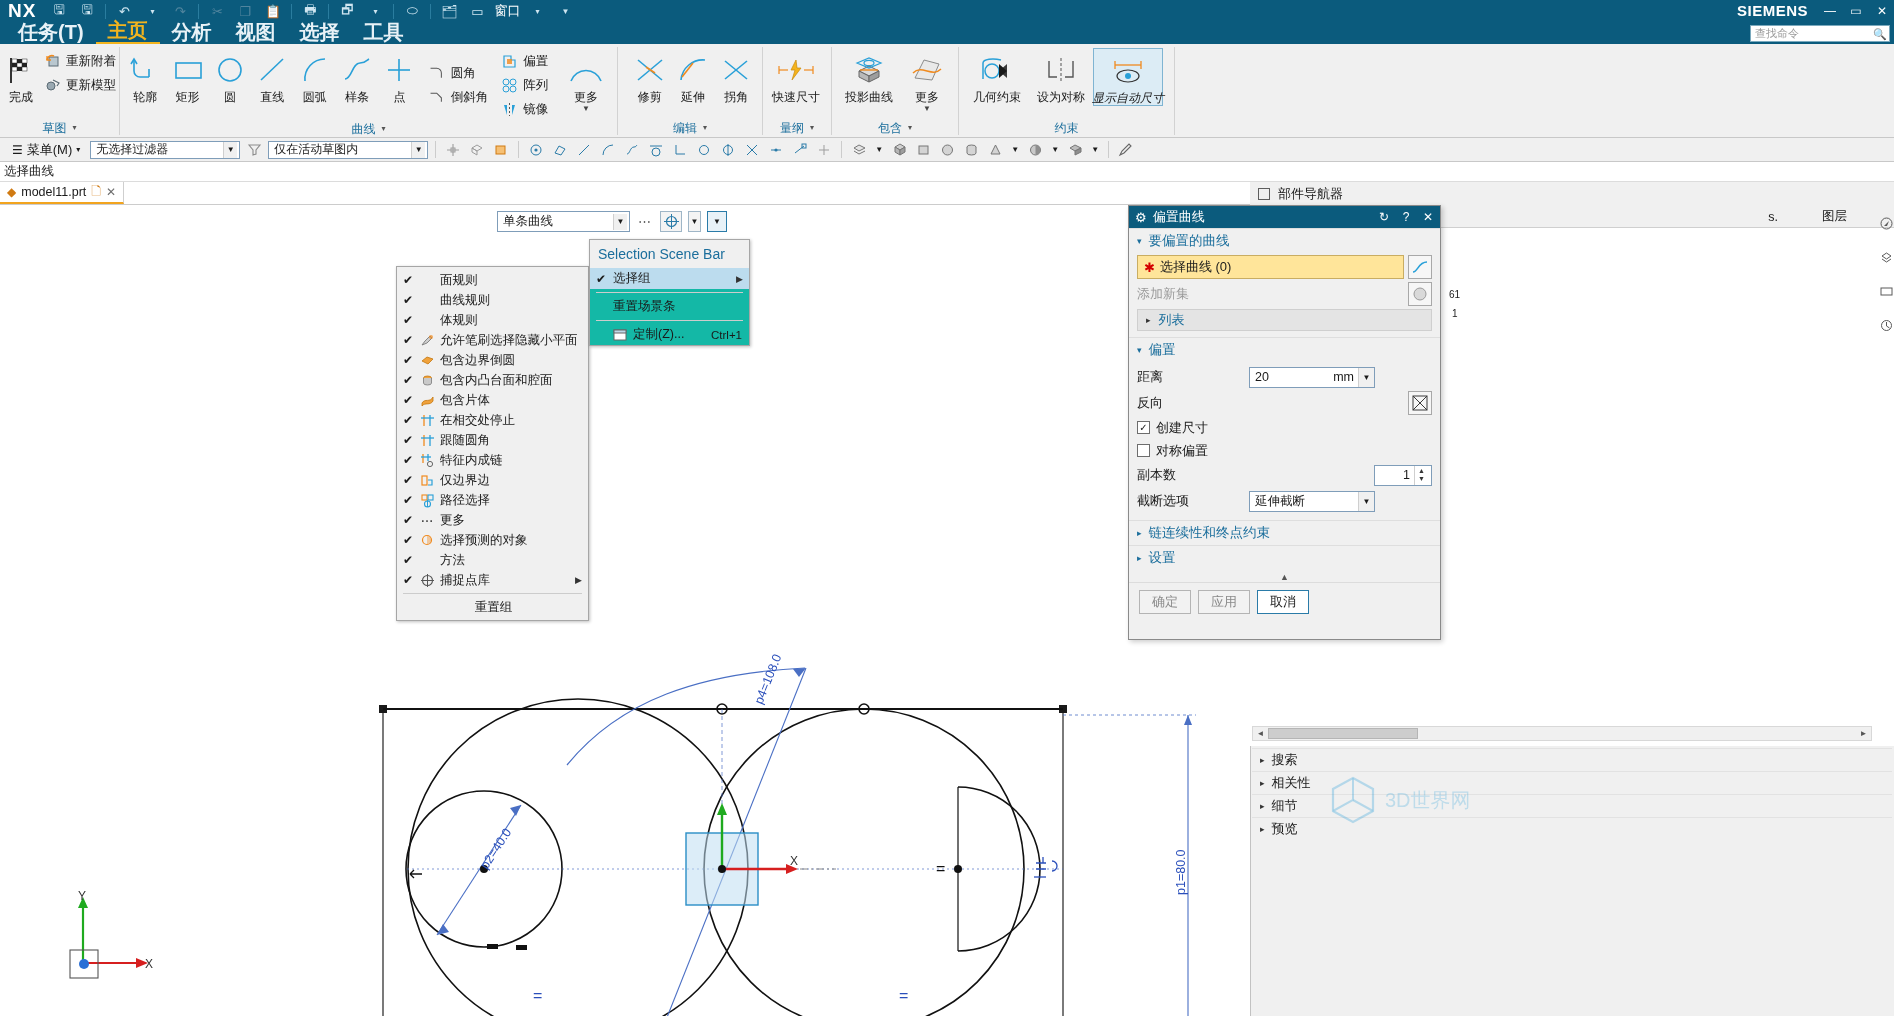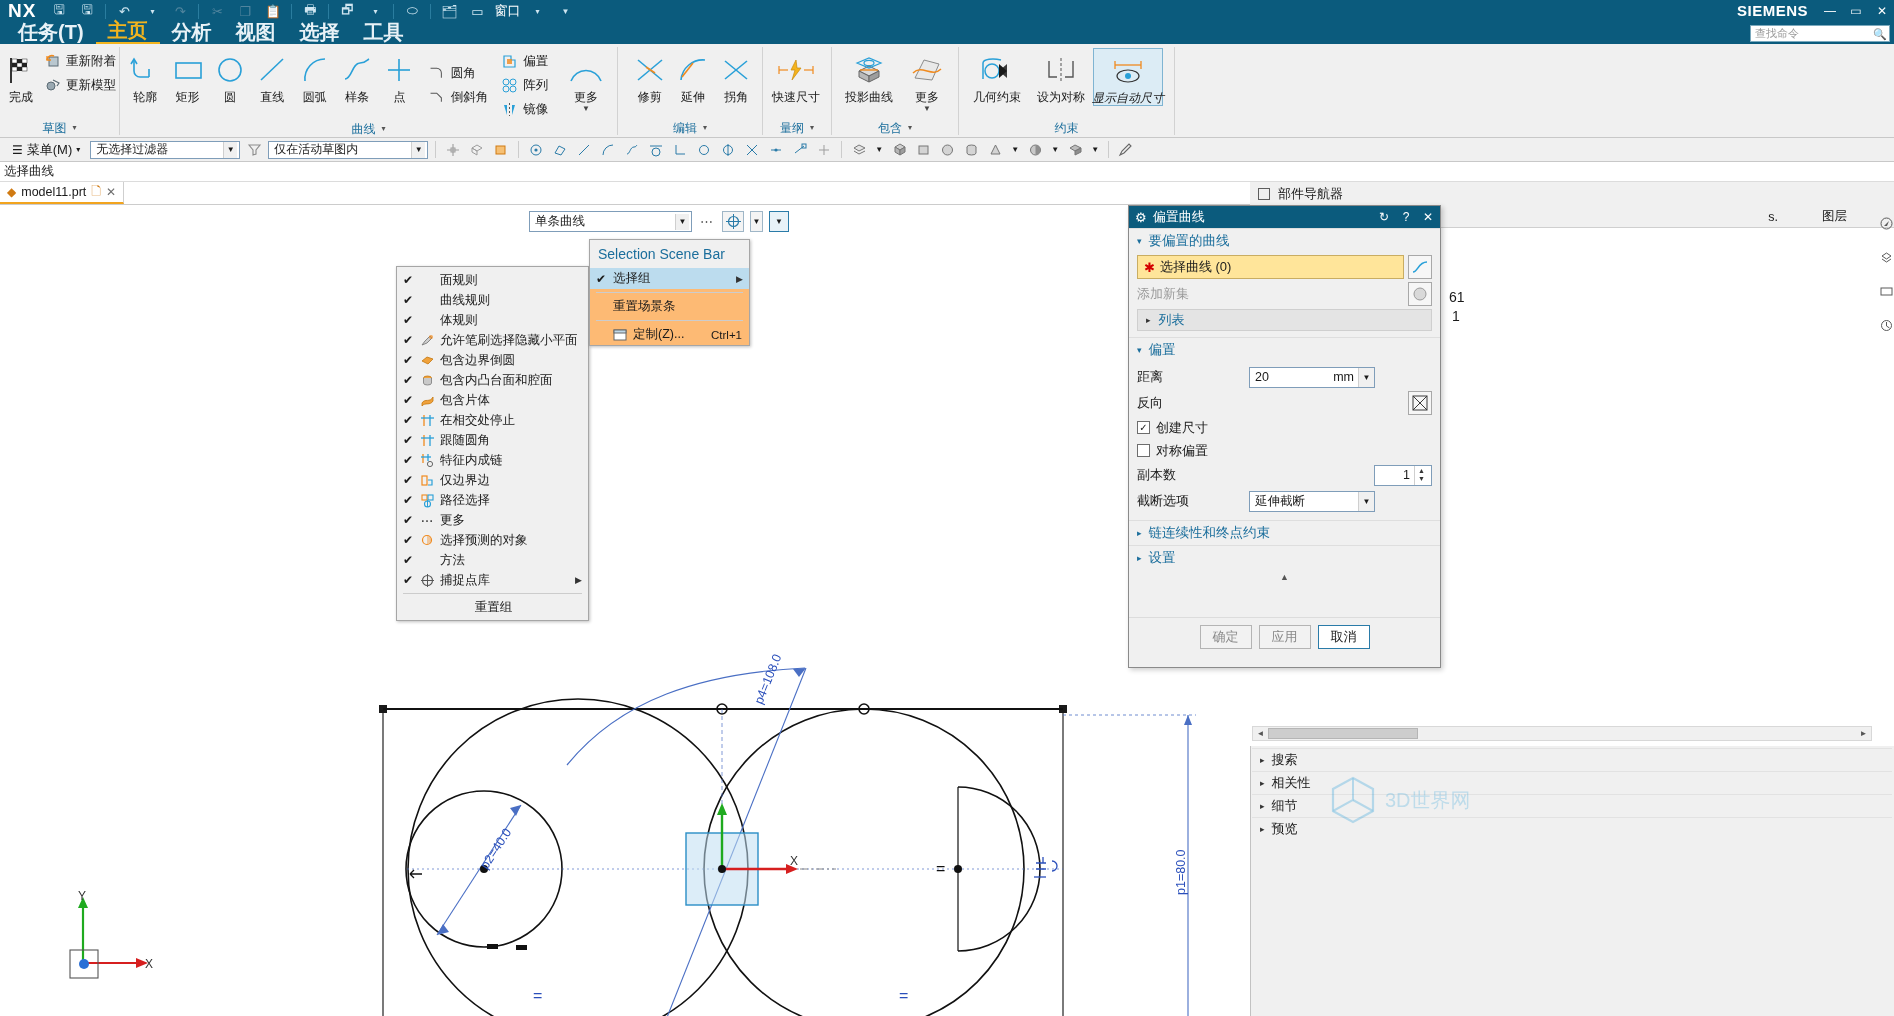--- a/index.html
+++ b/index.html
@@ -137,21 +137,21 @@
   
   #graphics{
     position:absolute; left:0; top:205px; width:1250px; height:811px; background:#ffffff;
     overflow:hidden;
   }
 
   
   #scenebar{
     position:absolute; left:497px; top:211px; display:flex; align-items:center; gap:6px; z-index:40;
   }
-  #scenebar .combo{ width:163px; height:21px; font-size:12.5px;margin-left:32px; }
+  #scenebar .combo{ width:133px; height:21px; font-size:12.5px; }
   #scenebar .dots{ font-size:13px; color:#333; padding:0 2px; letter-spacing:1px; }
   #scenebar .cbtn{ width:22px;height:21px;border:1px solid #9fb6c7;background:#f4f4f4;
      display:flex;align-items:center;justify-content:center; }
   #scenebar .cbtn.flat{ border:1px solid #9fb6c7; }
 
   
   #ctxmenu{
     position:absolute; left:396px; top:266px; width:193px; z-index:60;
     background:#f0f0f0; border:1px solid #a6a6a6; box-shadow:1px 1px 3px rgba(0,0,0,.25);
     padding:3px 0;
@@ -161,21 +161,21 @@
   .mi .mico{ width:20px; display:flex; align-items:center; justify-content:center; }
   .mi .mlbl{ padding-left:3px; white-space:nowrap; }
   .mi .arrow{ position:absolute; right:6px; font-size:9px; color:#333; }
   .msep{ height:1px; background:#cccccc; margin:3px 6px; }
   .mi.center{ justify-content:center; }
   .mi.center .mlbl{ padding:0; }
 
   
   #scenemenu{
     position:absolute; left:589px; top:239px; width:161px; z-index:70;
-    background:#fdba74; border:1px solid #a6a6a6; box-shadow:1px 1px 3px rgba(0,0,0,.25);
+    background:#14b8a6; border:1px solid #a6a6a6; box-shadow:1px 1px 3px rgba(0,0,0,.25);
   }
   #scenemenu .smtitle{
     font-size:14px; color:#1b6e9c; padding:6px 8px 6px 8px; background:#f0f0f0;
   }
   #scenemenu .mi.sel{ background:#bcdcee; }
   #scenemenu .mi{ height:21px; }
   #scenemenu .kb{ position:absolute; right:7px; font-size:11.5px; }
 
   
   #rightpanel{
@@ -188,21 +188,21 @@
   }
   #pnheader .sqico{ width:12px;height:12px;border:1px solid #5d5d5d;display:inline-block;}
   #pntable{
     position:absolute; left:1250px; top:206px; width:644px; height:540px; background:#ffffff;
   }
   #pncols{
     position:absolute; left:1250px; top:206px; width:644px; height:22px; background:#f0f0f0;
     border-bottom:1px solid #cfcfcf; display:flex; align-items:center; font-size:12.5px;
   }
   #pncols .c{ padding:0 8px; }
-  .pnrow{ position:absolute; font-size:14px; color:#1a1a1a; }
+  .pnrow{ position:absolute; font-size:10px; color:#1a1a1a; }
   #hscroll{
     position:absolute; left:1252px; top:726px; width:620px; height:15px; background:#f0f0f0;
     border:1px solid #d8d8d8; display:flex; align-items:center;
   }
   #hscroll .arrowb{ width:15px;height:13px; display:flex;align-items:center;justify-content:center;
     font-size:8px; color:#555; }
   #hscroll .thumb{ height:11px; background:#cdcdcd; border:1px solid #b5b5b5; }
 
   .acc{
     position:absolute; left:1252px; width:640px; height:23px; display:flex; align-items:center;
@@ -260,23 +260,22 @@
   .cbox{ width:13px;height:13px;border:1px solid #6d6d6d;background:#fff;
      display:flex;align-items:center;justify-content:center;font-size:10px;}
   .spin{
     height:21px; border:1px solid #7f9db9; background:#fff; display:flex; align-items:center;
     justify-content:flex-end; font-size:12.5px; padding-right:3px;
   }
   .spin .sarr{ width:14px; display:flex; flex-direction:column; align-items:center; justify-content:center;
      border-left:1px solid #cfcfcf; height:19px; margin-left:4px;}
   .spin .sarr span{ font-size:7px; line-height:8px; color:#333; }
   #dlgbtns{
-    display:flex; justify-content:center; gap:7px; padding:7px 10px 18px 10px;
+    display:flex; justify-content:flex-start; gap:7px; padding:7px 10px 25px 10px;
     border-top:1px solid #dcdcdc;
-    margin-top:35px;
   }
   .dbtn{
     min-width:52px; height:24px; border:1px solid #b4b4b4; background:#f2f2f2;
     display:flex; align-items:center; justify-content:center; font-size:13px; color:#8a8a8a;
   }
   .dbtn.primary{ border:1px solid #2a7ba8; background:#ffffff; color:#1a1a1a; }
   .collapse-handle{ text-align:center; font-size:9px; color:#555; padding:2px 0 0 0; }
 
   
   #cad{ position:absolute; left:0; top:0; width:1250px; height:811px; }

